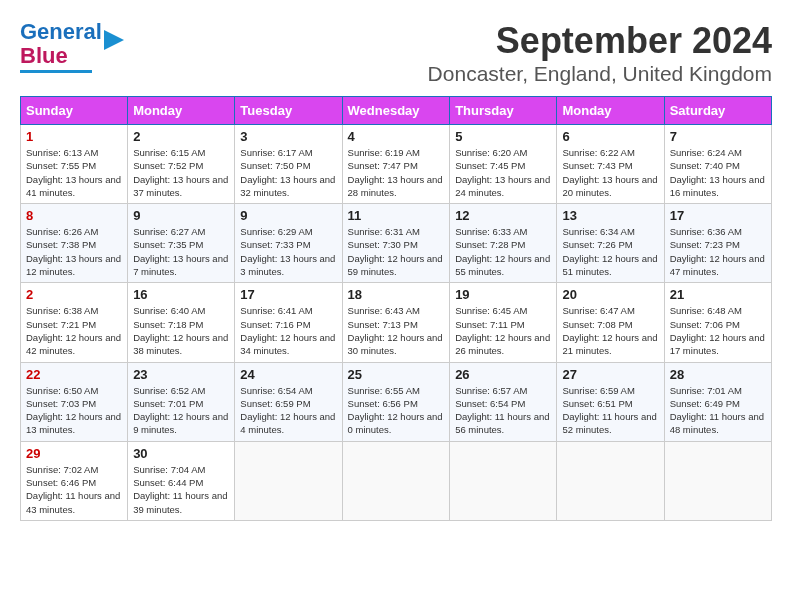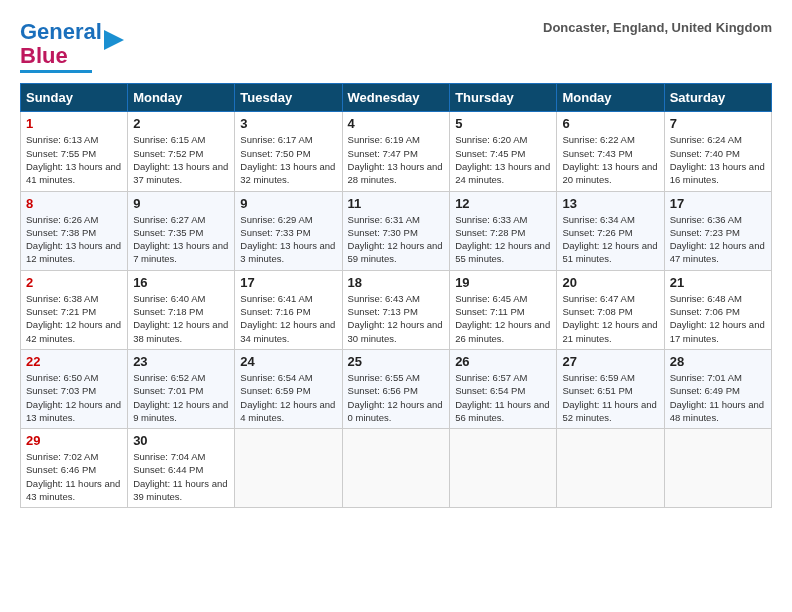--- a/index.html
+++ b/index.html
@@ -31,31 +31,31 @@
     .logo-text span.blue { color: #1a6fbc; }
     .title-section {
       text-align: right;
     }
     .main-title {
       font-size: 36px;
       font-weight: bold;
       color: #333;
     }
     .subtitle {
-      font-size: 13px;
+      font-size: 21px;
       color: #555;
-      font-weight: bold;
+      font-weight: normal;
     }
     .calendar {
       width: 100%;
       border-collapse: collapse;
       border: 1px solid #ccc;
     }
     .calendar th {
-      background: #0c4a6e;
+      background: #d946ef;
       color: #fff;
       font-size: 13px;
       font-weight: bold;
       padding: 6px 5px;
       text-align: left;
       border: 1px solid #1a6fbc;
     }
     .calendar td {
       vertical-align: top;
       border: 1px solid #ccc;
@@ -101,20 +101,21 @@
         <span class="blue">General</span><br>
         <span style="color:#be185d;">Blue</span>
       </span>
       <svg width="28" height="28" viewBox="0 0 28 28" style="margin-left:2px;margin-top:-8px;">
         <polygon points="0,4 20,14 0,24" fill="#1a8fd1"></polygon>
       </svg>
     </div>
     <div style="width:72px;height:3px;background:#1a8fd1;margin-top:2px;"></div>
   </div>
   <div class="title-section">
+    <div class="main-title">September 2024</div>
     <div class="subtitle">Doncaster, England, United Kingdom</div>
   </div>
 </div>
 
 <table class="calendar">
   <thead>
     <tr>
     <th>Sunday</th>
         <th>Monday</th>
         <th>Tuesday</th>

